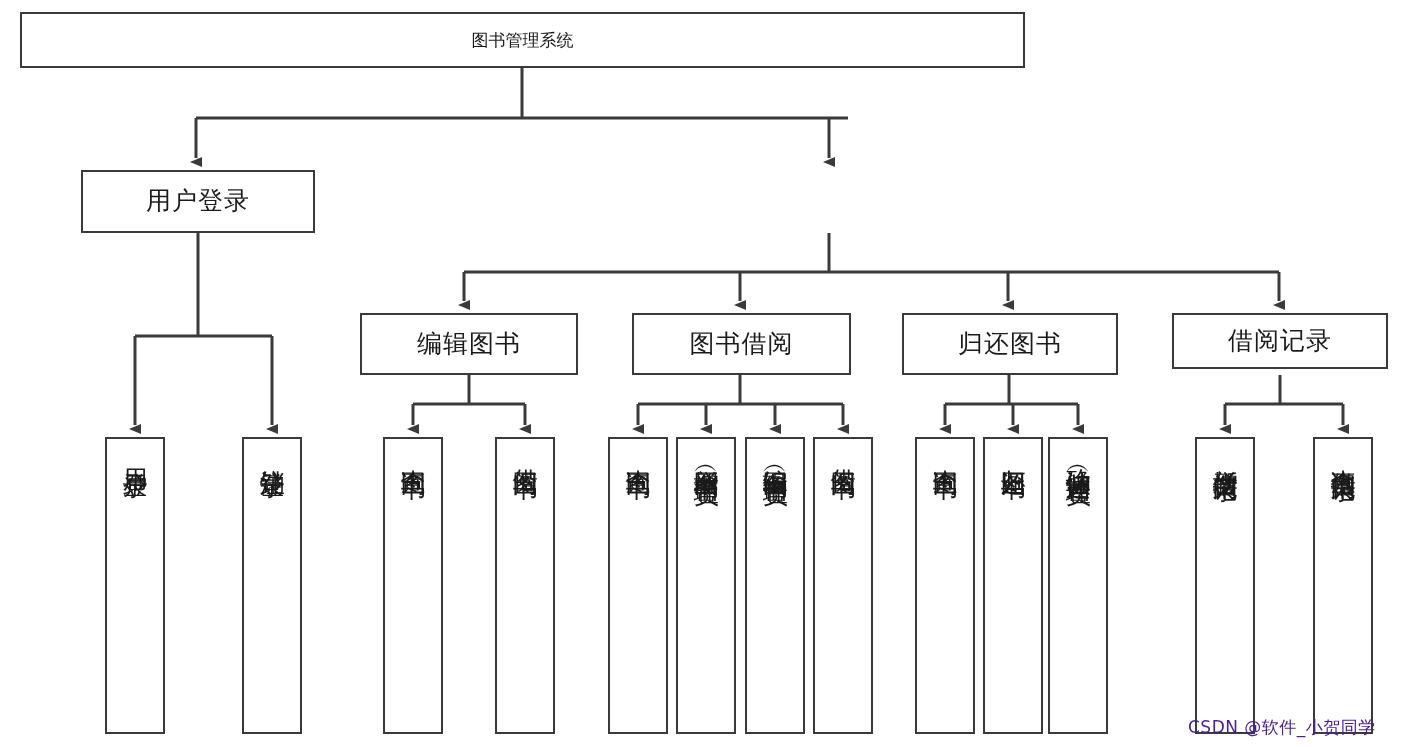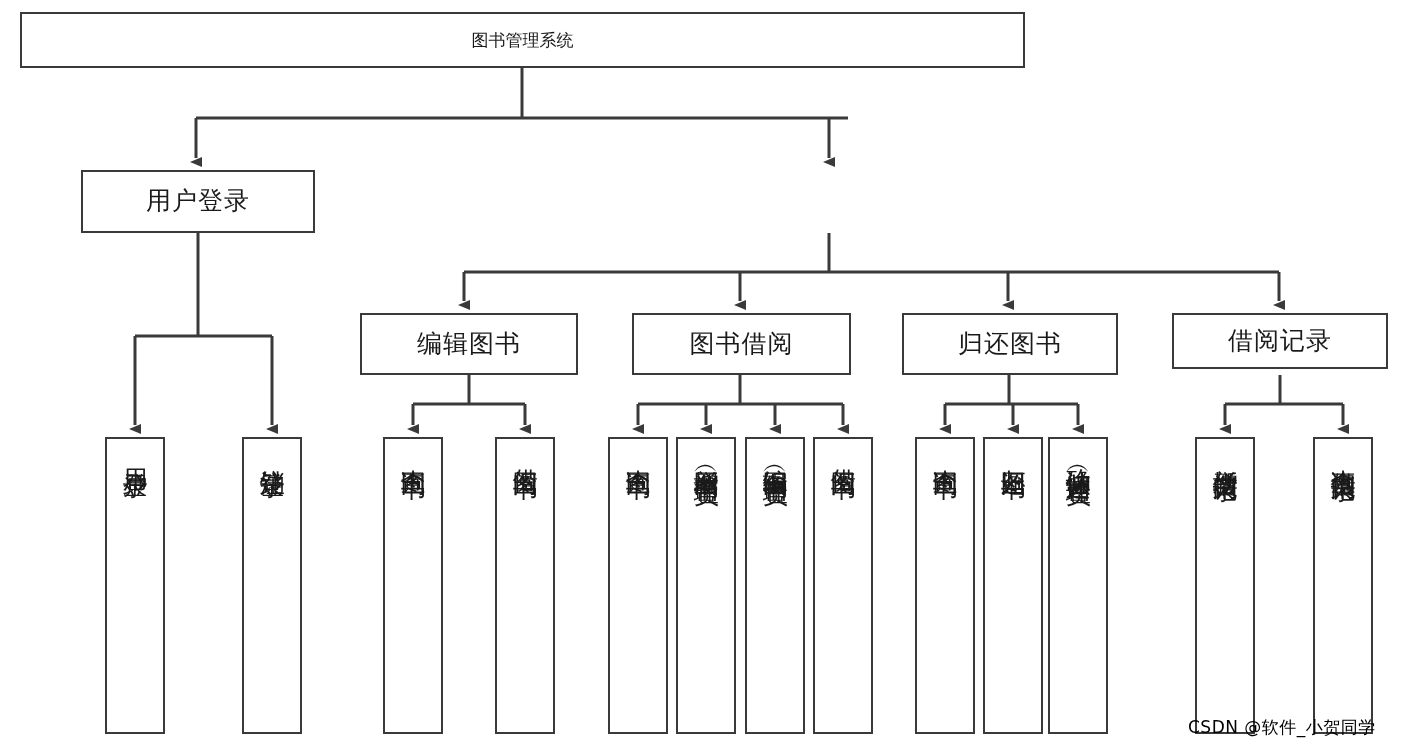--- a/index.html
+++ b/index.html
@@ -53,21 +53,21 @@
     text-orientation: upright;
     font-size: 25px;
     line-height: 1.18;
     letter-spacing: 2px;
     white-space: nowrap;
     color: #1a1a1a;
   }
   .watermark {
     position: absolute;
     font-size: 17px;
-    color: #000000;
+    color: #4c1d95;
     white-space: nowrap;
     letter-spacing: 0.5px;
   }
 </style>
 </head>
 <body>
 
 <div id="canvas">
 
   <svg class="wires" viewBox="0 0 1405 747">

